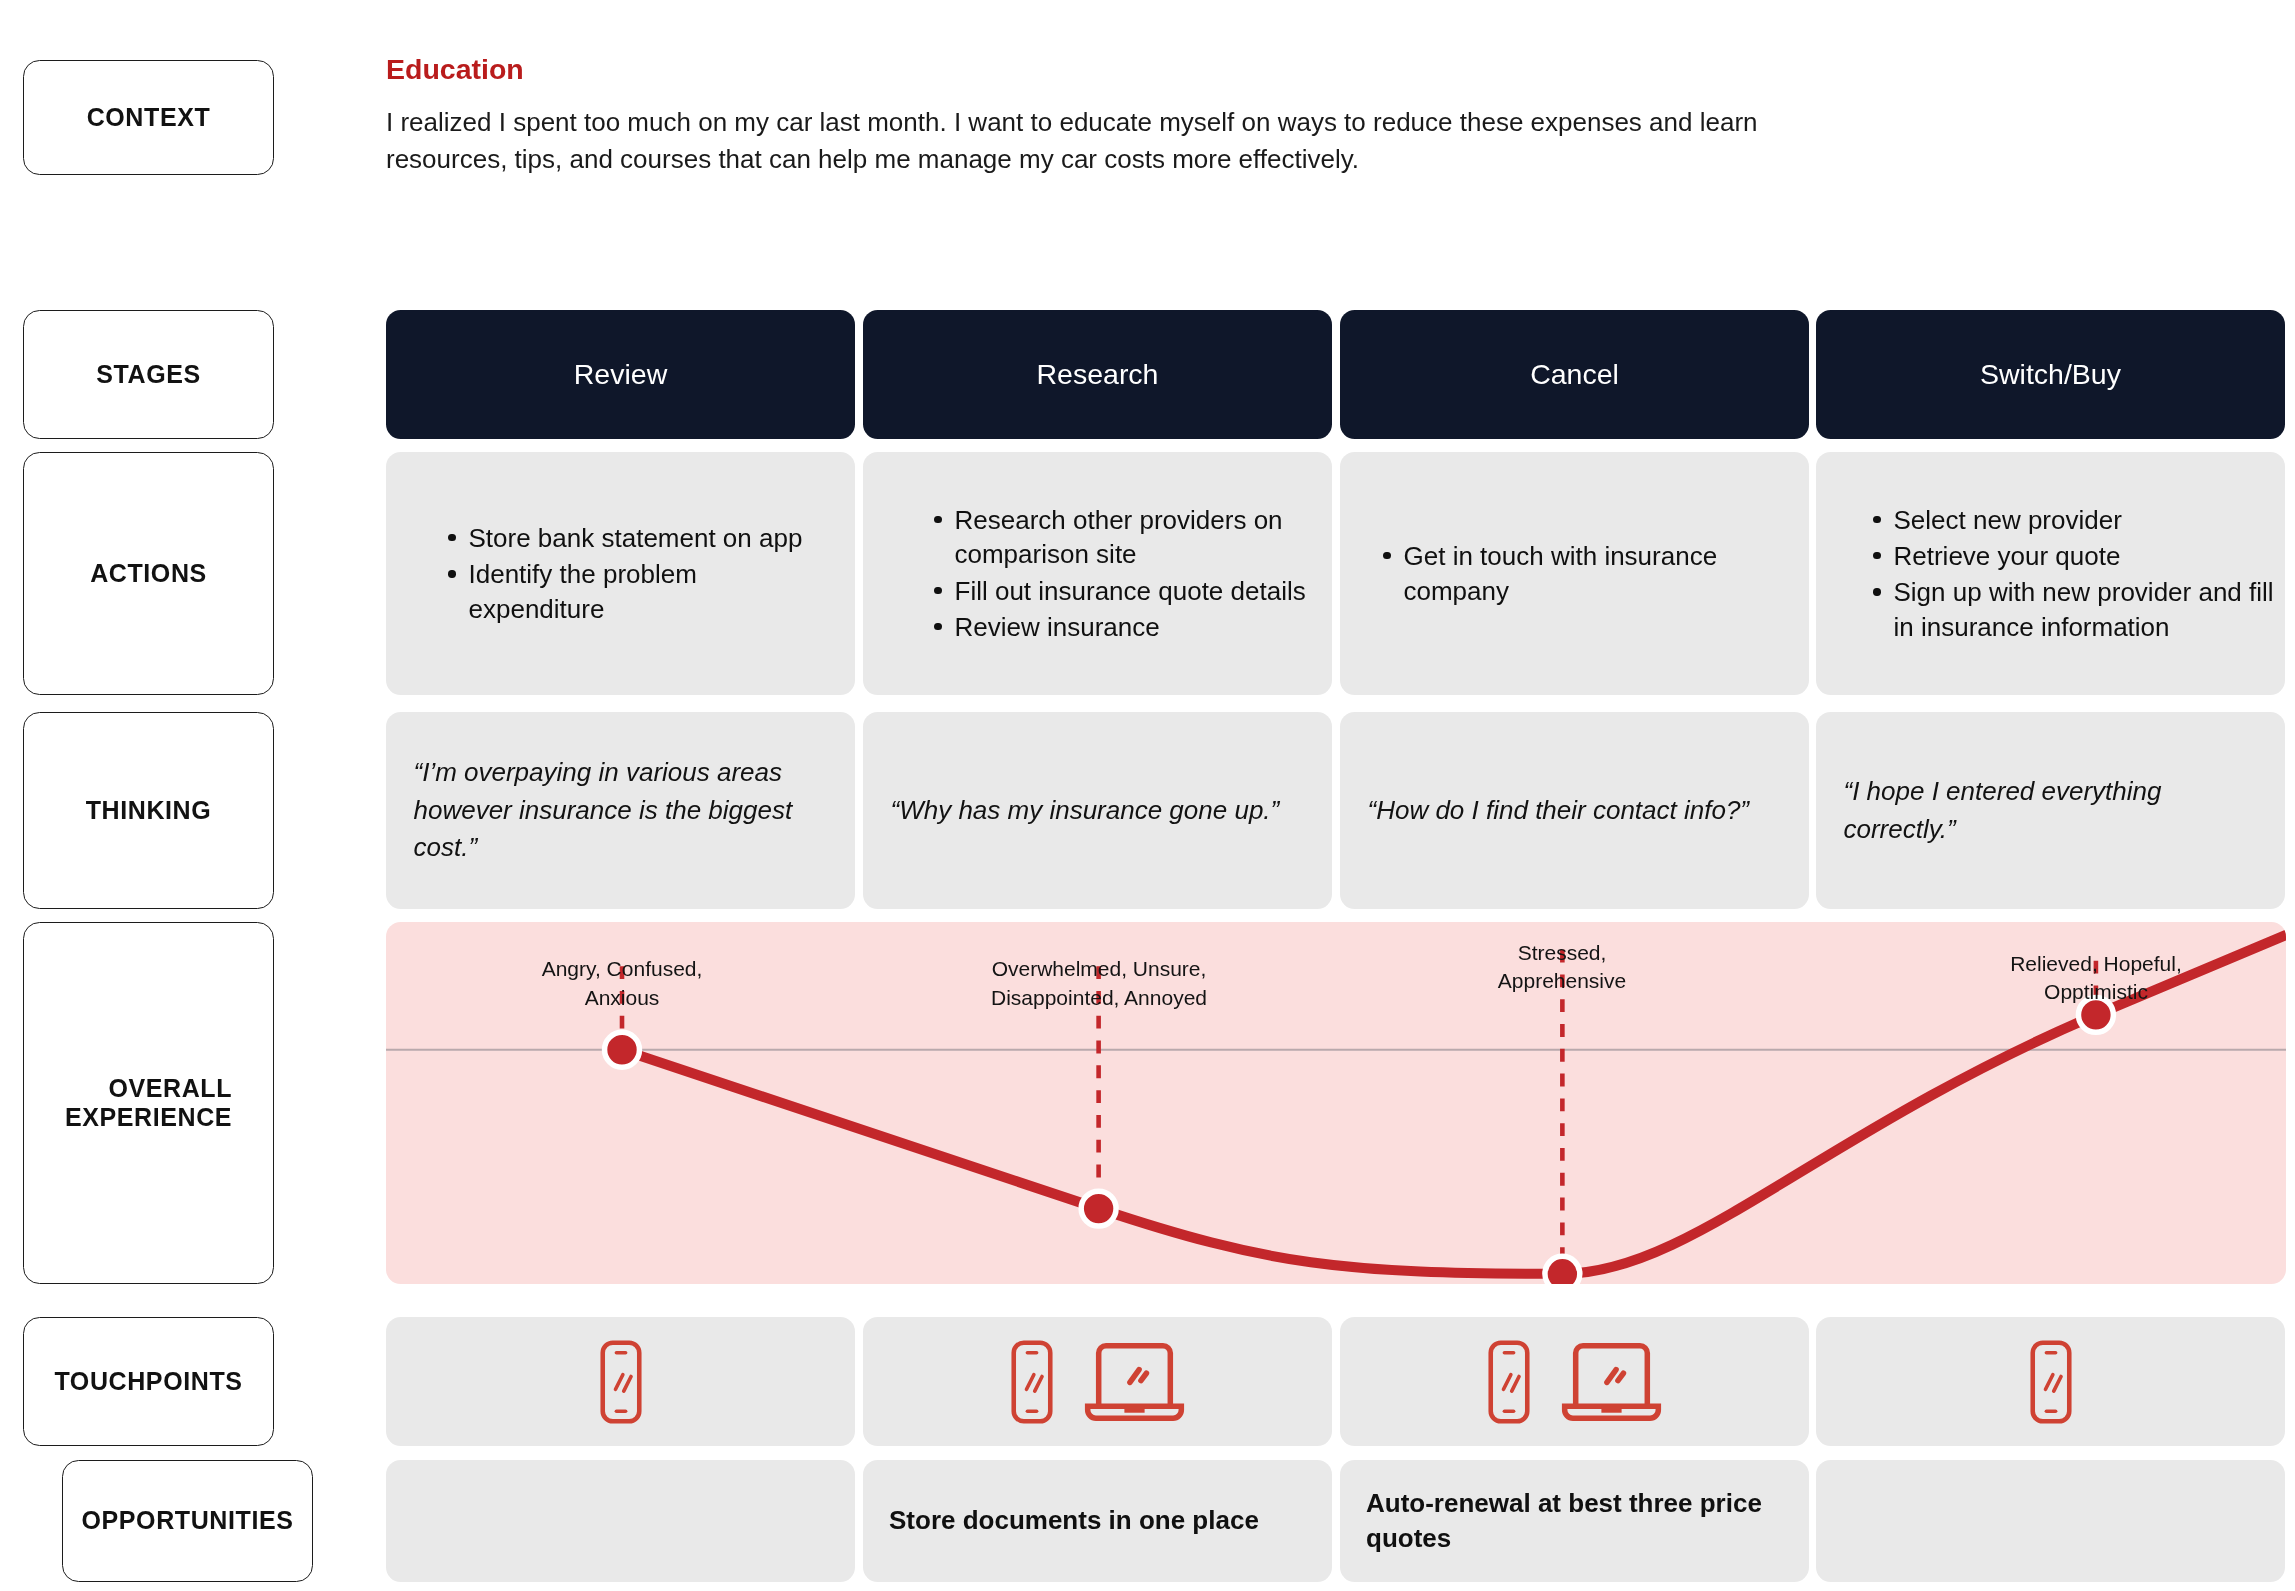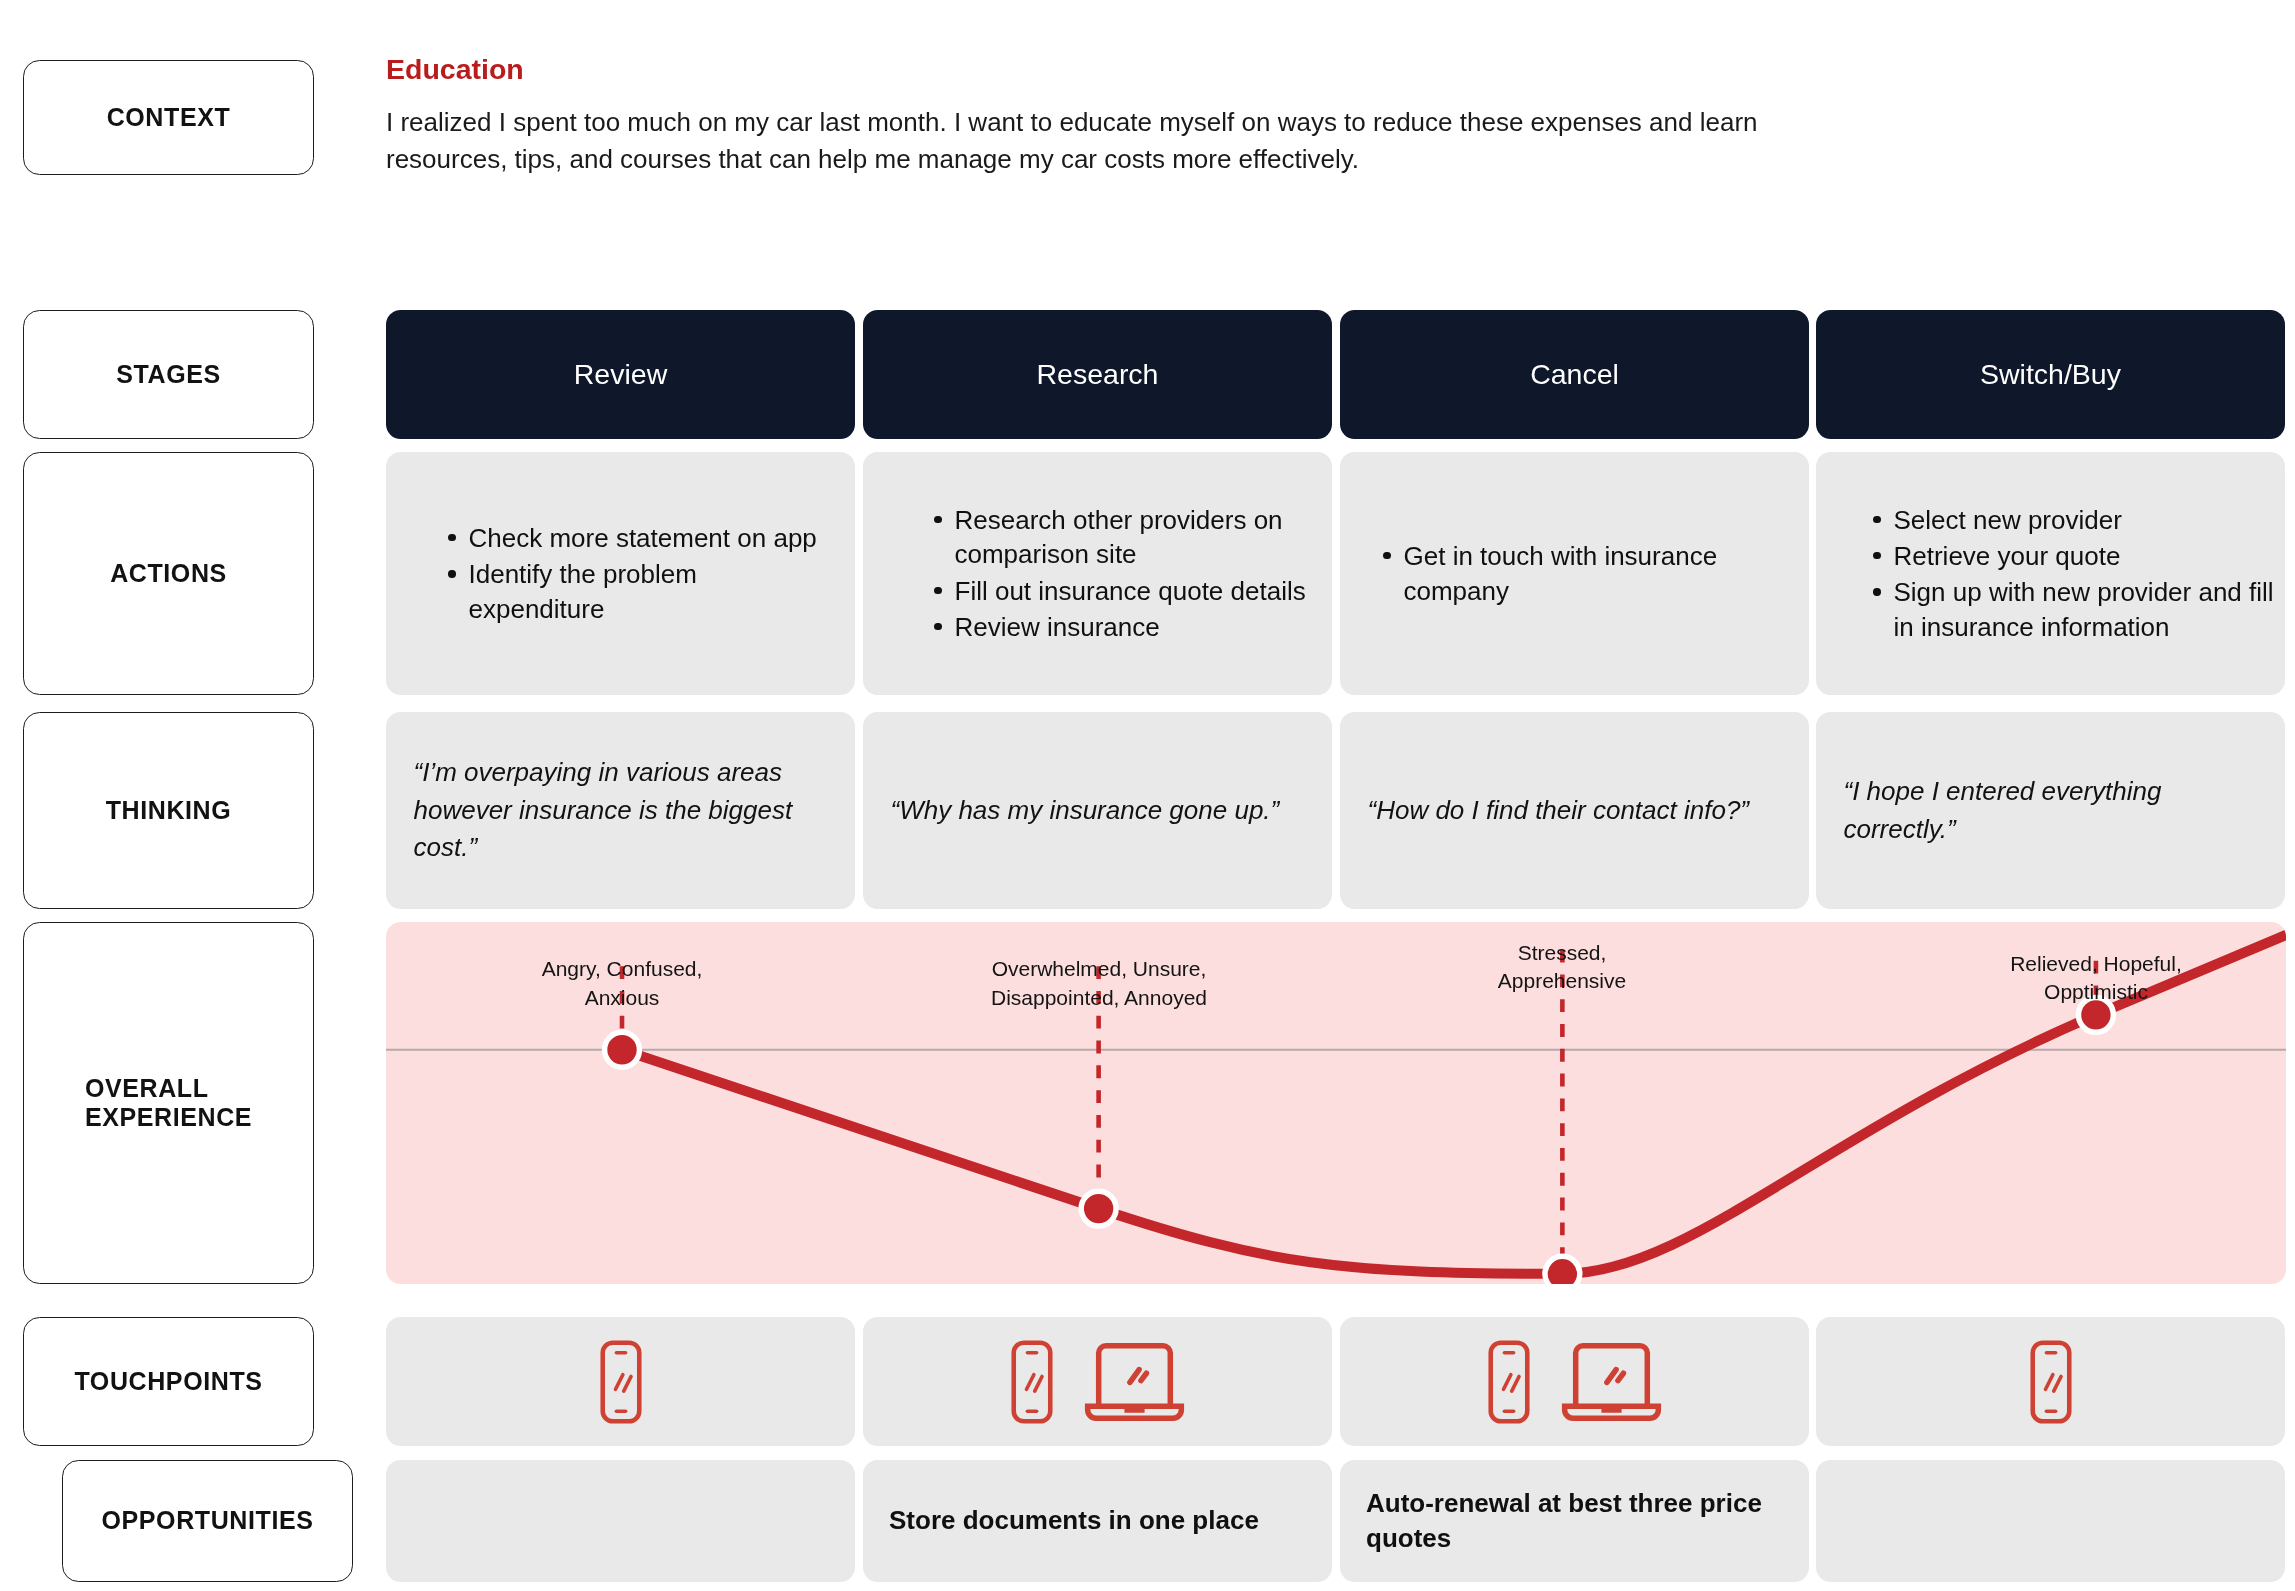--- a/index.html
+++ b/index.html
@@ -13,28 +13,28 @@
   .page {
     position: relative;
     width: 2296px;
     height: 1591px;
   }
 
   
   .rail-card {
     position: absolute;
     left: 23px;
-    width: 291px;
+    width: 251px;
     background: #ffffff;
     border: 1.8px solid #1c1c1c;
     border-radius: 16.5px;
     display: flex;
     align-items: center;
     justify-content: center;
-    text-align: left;
+    text-align: right;
     padding: 5.5px 9.2px;
   }
   .rail-card span {
     font-size: 25px;
     font-weight: bold;
     letter-spacing: 0.6px;
     color: #121212;
     line-height: 1.18;
   }
 
@@ -225,21 +225,21 @@
   <div class="stage-card col col-2">
     <span>Cancel</span>
   </div>
   <div class="stage-card col col-3">
     <span>Switch/Buy</span>
   </div>
 
   <div class="panel actions-card col col-0 a0">
     <div class="actions-inner">
         <ul>
-          <li>Check more statement on app</li>
+          <li>Store bank statement on app</li>
           <li>Identify the problem expenditure</li>
         </ul>
       </div>
   </div>
   <div class="panel actions-card col col-1 a1">
     <div class="actions-inner">
         <ul>
           <li>Research other providers on comparison site</li>
           <li>Fill out insurance quote details</li>
           <li>Review insurance</li>

